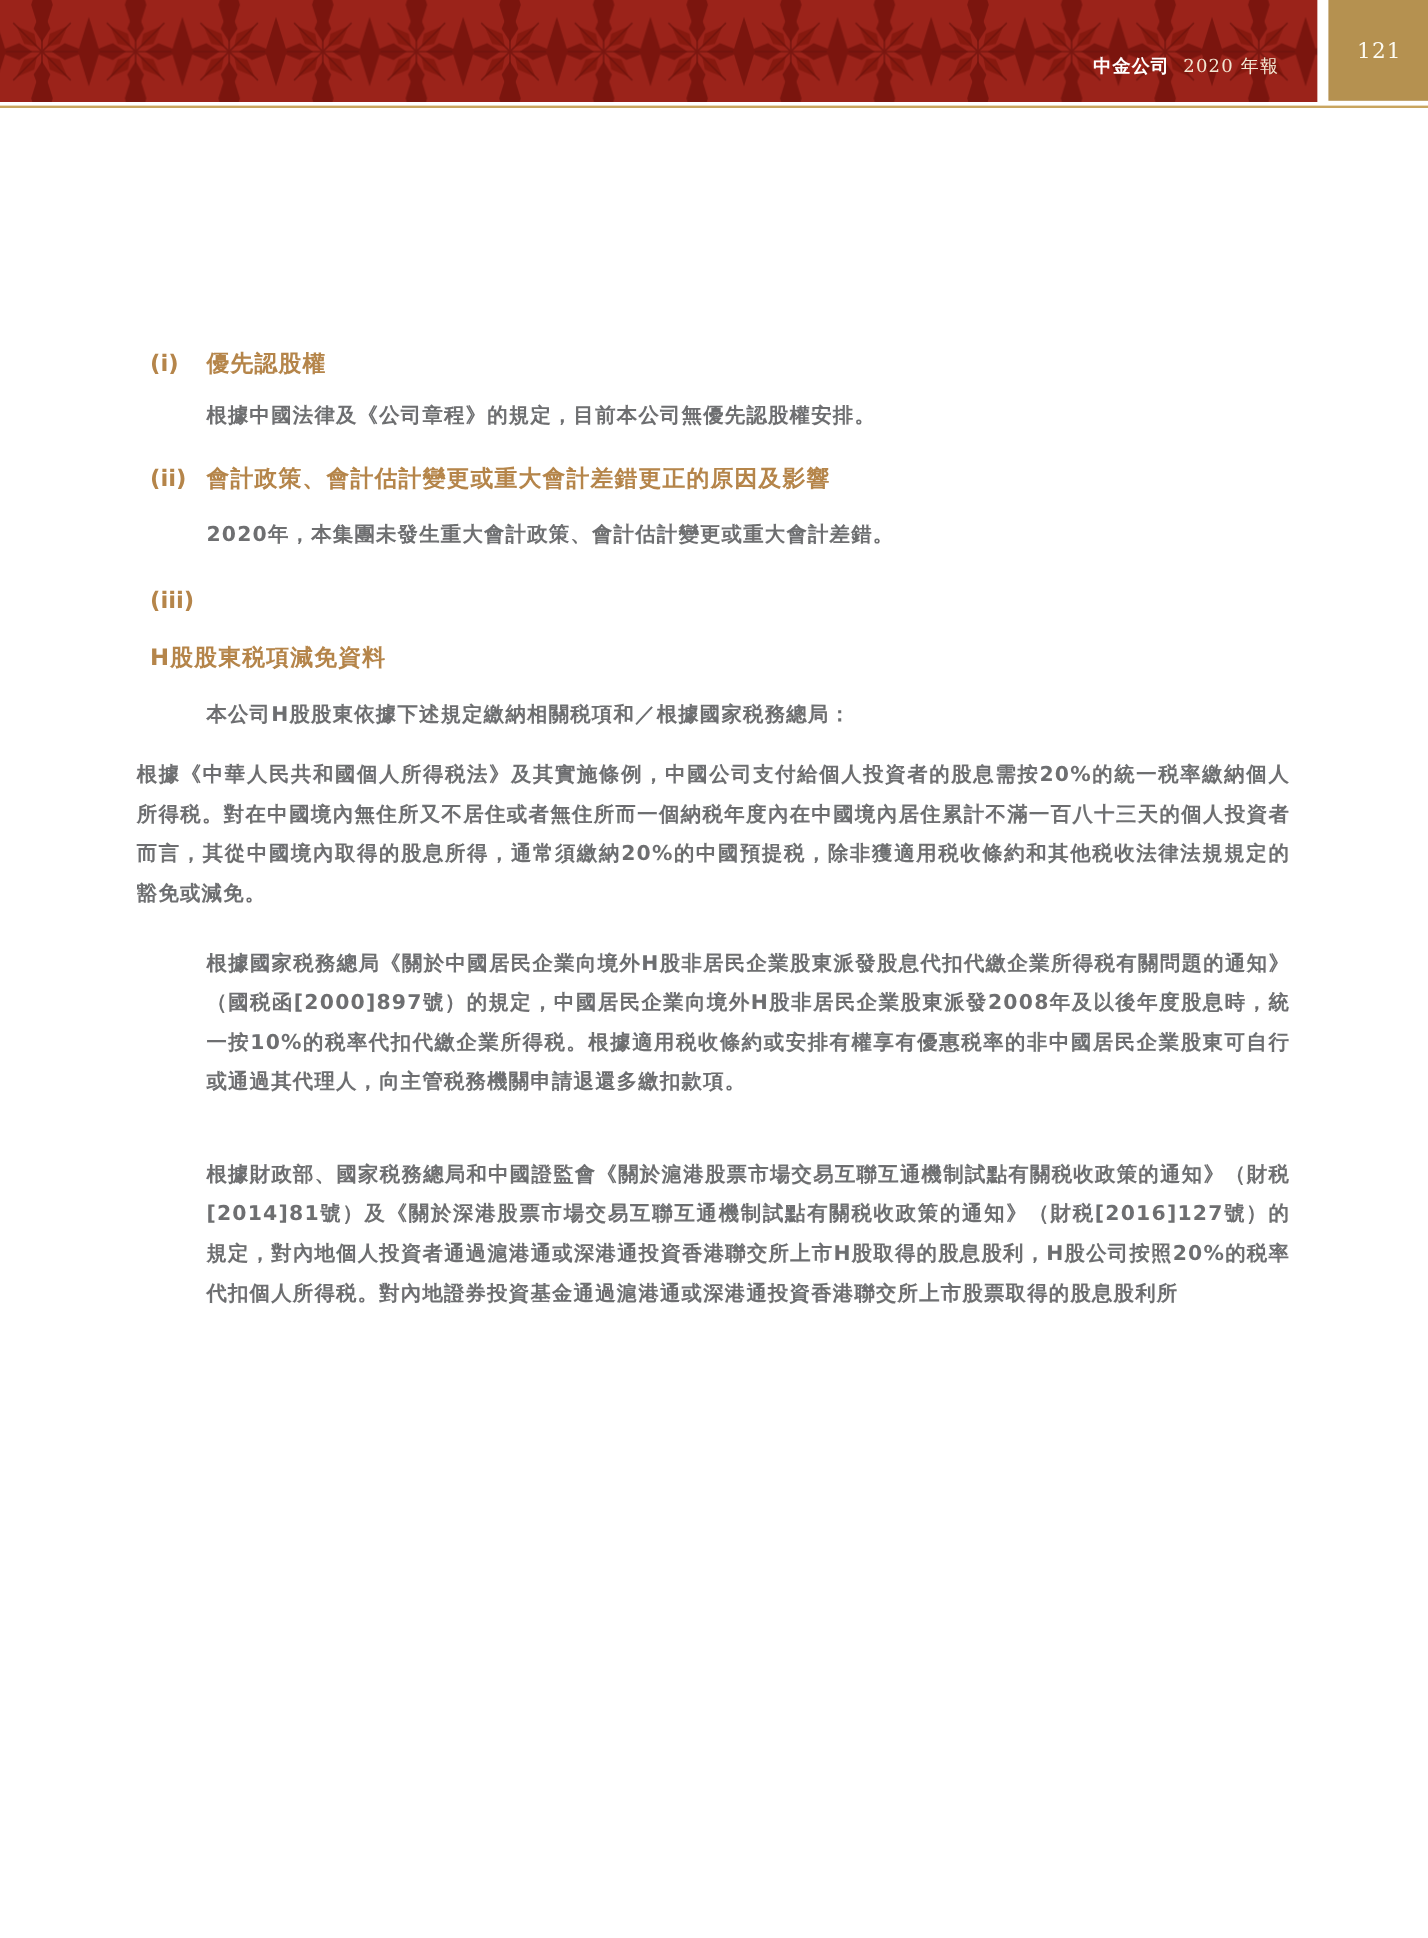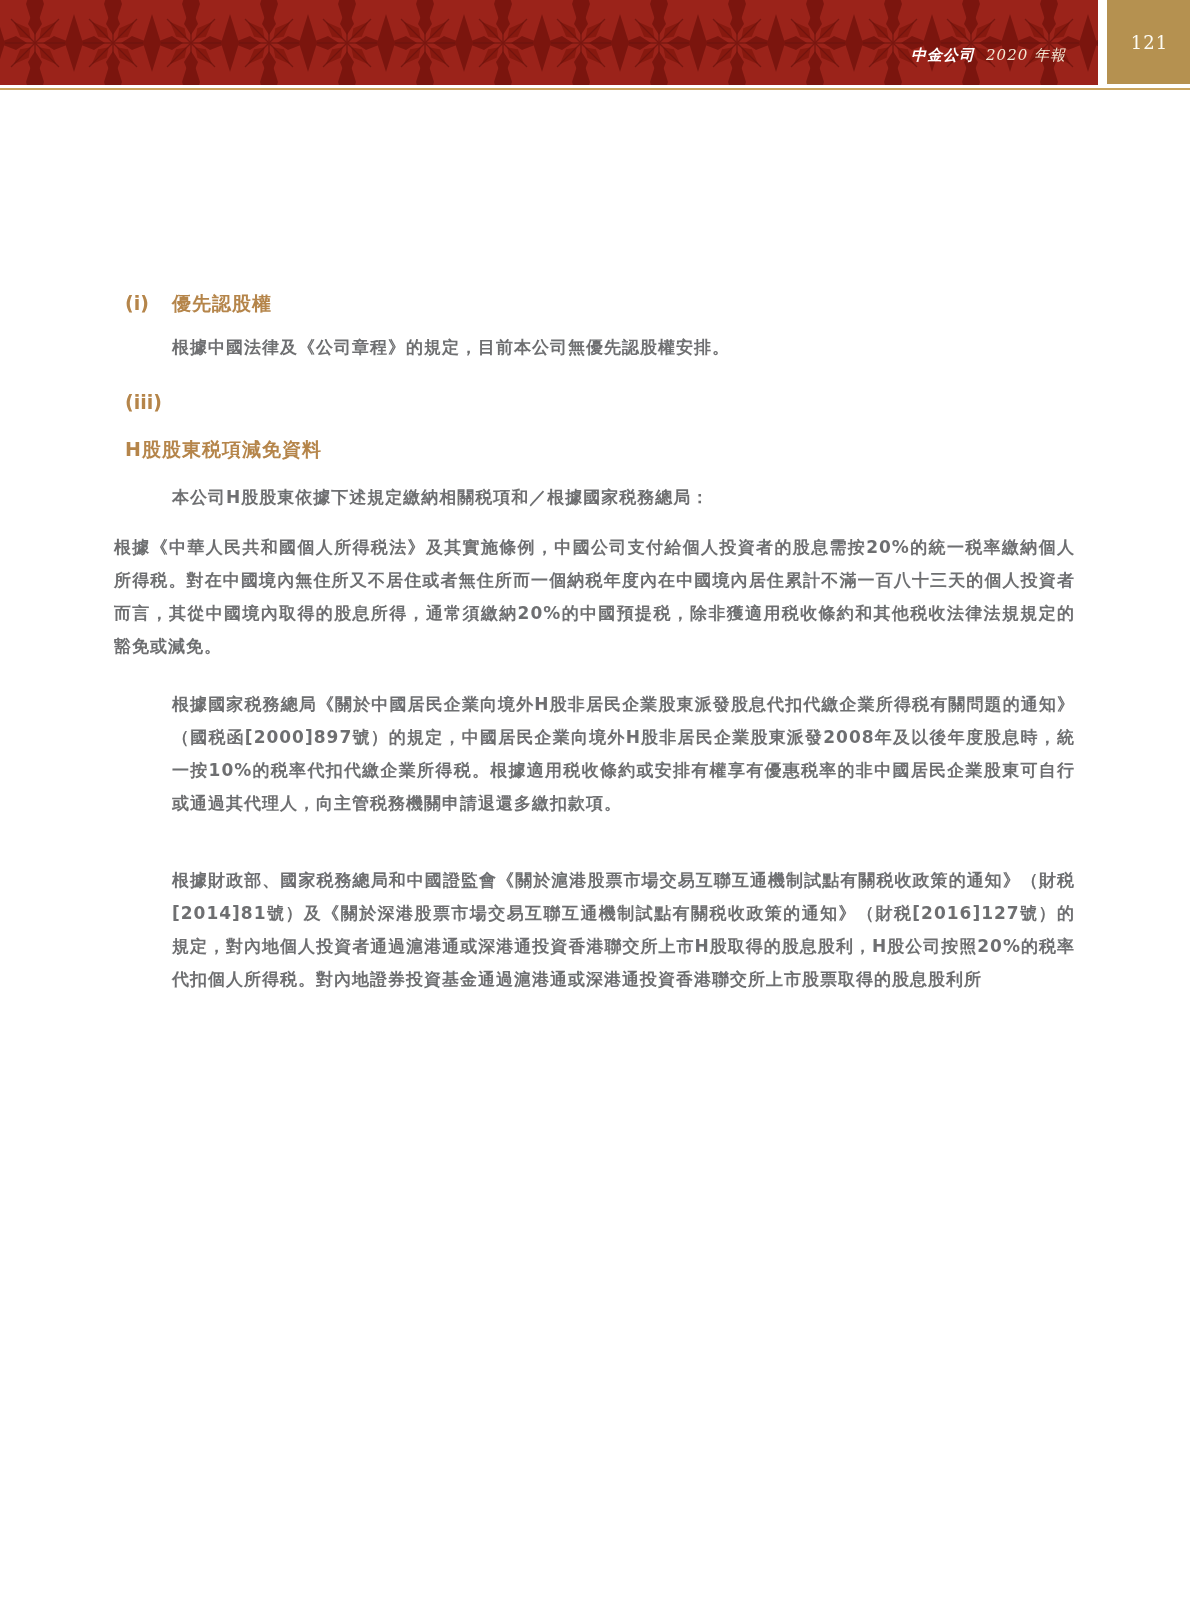--- a/index.html
+++ b/index.html
@@ -6,21 +6,21 @@
   html,body { margin:0; padding:0; }
   body {
     width:1190px; height:1615px; background:#ffffff; position:relative;
     font-family:"DejaVu Sans", sans-serif; overflow:hidden;
   }
   .banner {
     position:absolute; left:0; top:0; width:1098px; height:85px; overflow:hidden;
   }
   .banner svg { position:absolute; left:0; top:0; display:block; }
   .brand {
-    position:absolute; right:32px; top:45px; z-index:2; white-space:nowrap;font-style:italic;
+    position:absolute; right:32px; top:45px; z-index:2; white-space:nowrap;
   }
   .brand-co { color:#ffffff; font-weight:bold; font-size:15px; letter-spacing:1px; }
   .brand-yr { color:#f3e8d4; font-family:"DejaVu Serif", serif; font-size:15px; letter-spacing:1px; margin-left:11px; }
   .pagebox {
     position:absolute; left:1107px; top:0; width:85px; height:84px; background:#b59150;
     display:flex; align-items:center; justify-content:center;
     color:#fdfbf2; font-family:"DejaVu Serif", serif; font-size:18px; letter-spacing:1px;
   }
   .gold-rule { position:absolute; left:0; top:88px; width:1190px; height:2px; background:#c9a55f; }
 
@@ -89,20 +89,27 @@
 
 
   <section>
     <div class="sec-head mt14">
       <span class="num">(i)</span>
       <span>優先認股權</span>
     </div>
     <p class="sec-body mt15">根據中國法律及《公司章程》的規定，目前本公司無優先認股權安排。</p>
   </section>
 
+  <section>
+    <div class="sec-head mt22">
+      <span class="num">(ii)</span>
+      <span>會計政策、會計估計變更或重大會計差錯更正的原因及影響</span>
+    </div>
+    <p class="sec-body mt18">2020年，本集團未發生重大會計政策、會計估計變更或重大會計差錯。</p>
+  </section>
 
   <section>
     <div class="sec-head mt25">
       <span class="num">(iii)</span>
       <span>H股股東税項減免資料</span>
     </div>
     <p class="sec-body mt19">本公司H股股東依據下述規定繳納相關税項和／根據國家税務總局：</p>
     <p class="sec-body mt17">根據《中華人民共和國個人所得税法》及其實施條例，中國公司支付給個人投資者的股息需按20%的統一税率繳納個人所得税。對在中國境內無住所又不居住或者無住所而一個納税年度內在中國境內居住累計不滿一百八十三天的個人投資者而言，其從中國境內取得的股息所得，通常須繳納20%的中國預提税，除非獲適用税收條約和其他税收法律法規規定的豁免或減免。</p>
     <p class="sec-body mt25">根據國家税務總局《關於中國居民企業向境外H股非居民企業股東派發股息代扣代繳企業所得税有關問題的通知》（國税函[2000]897號）的規定，中國居民企業向境外H股非居民企業股東派發2008年及以後年度股息時，統一按10%的税率代扣代繳企業所得税。根據適用税收條約或安排有權享有優惠税率的非中國居民企業股東可自行或通過其代理人，向主管税務機關申請退還多繳扣款項。</p>
     <p class="sec-body mt28">根據財政部、國家税務總局和中國證監會《關於滬港股票市場交易互聯互通機制試點有關税收政策的通知》（財税[2014]81號）及《關於深港股票市場交易互聯互通機制試點有關税收政策的通知》（財税[2016]127號）的規定，對內地個人投資者通過滬港通或深港通投資香港聯交所上市H股取得的股息股利，H股公司按照20%的税率代扣個人所得税。對內地證券投資基金通過滬港通或深港通投資香港聯交所上市股票取得的股息股利所</p>

